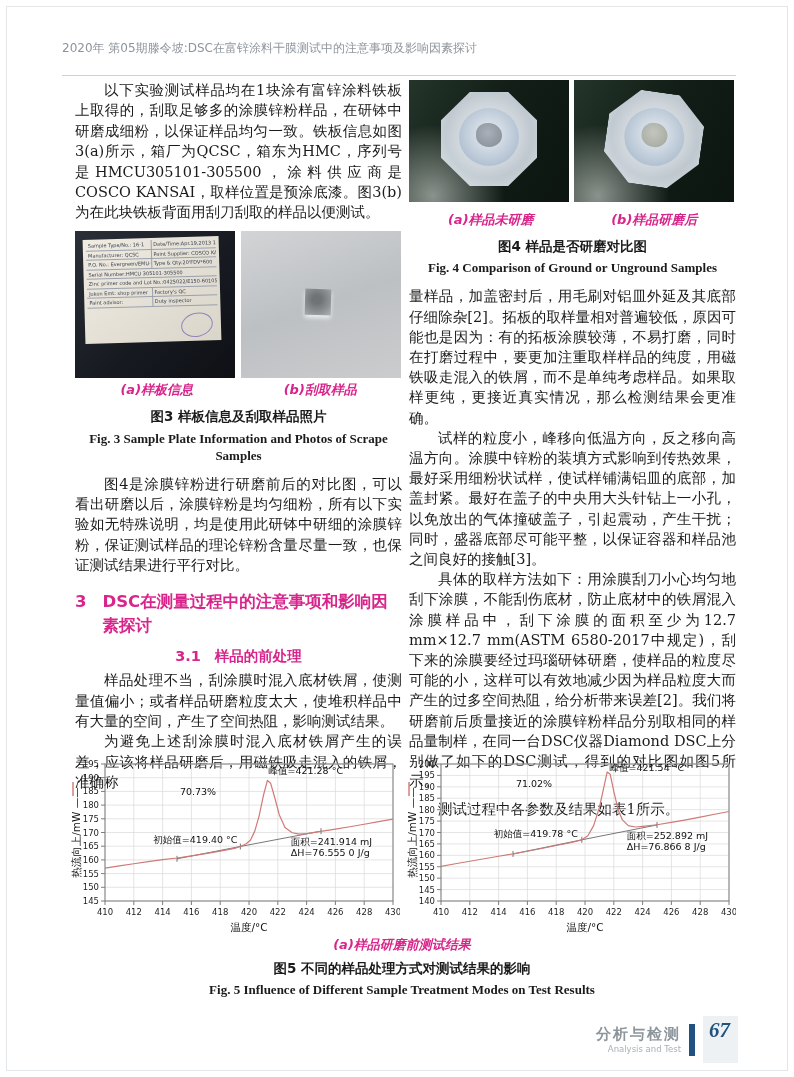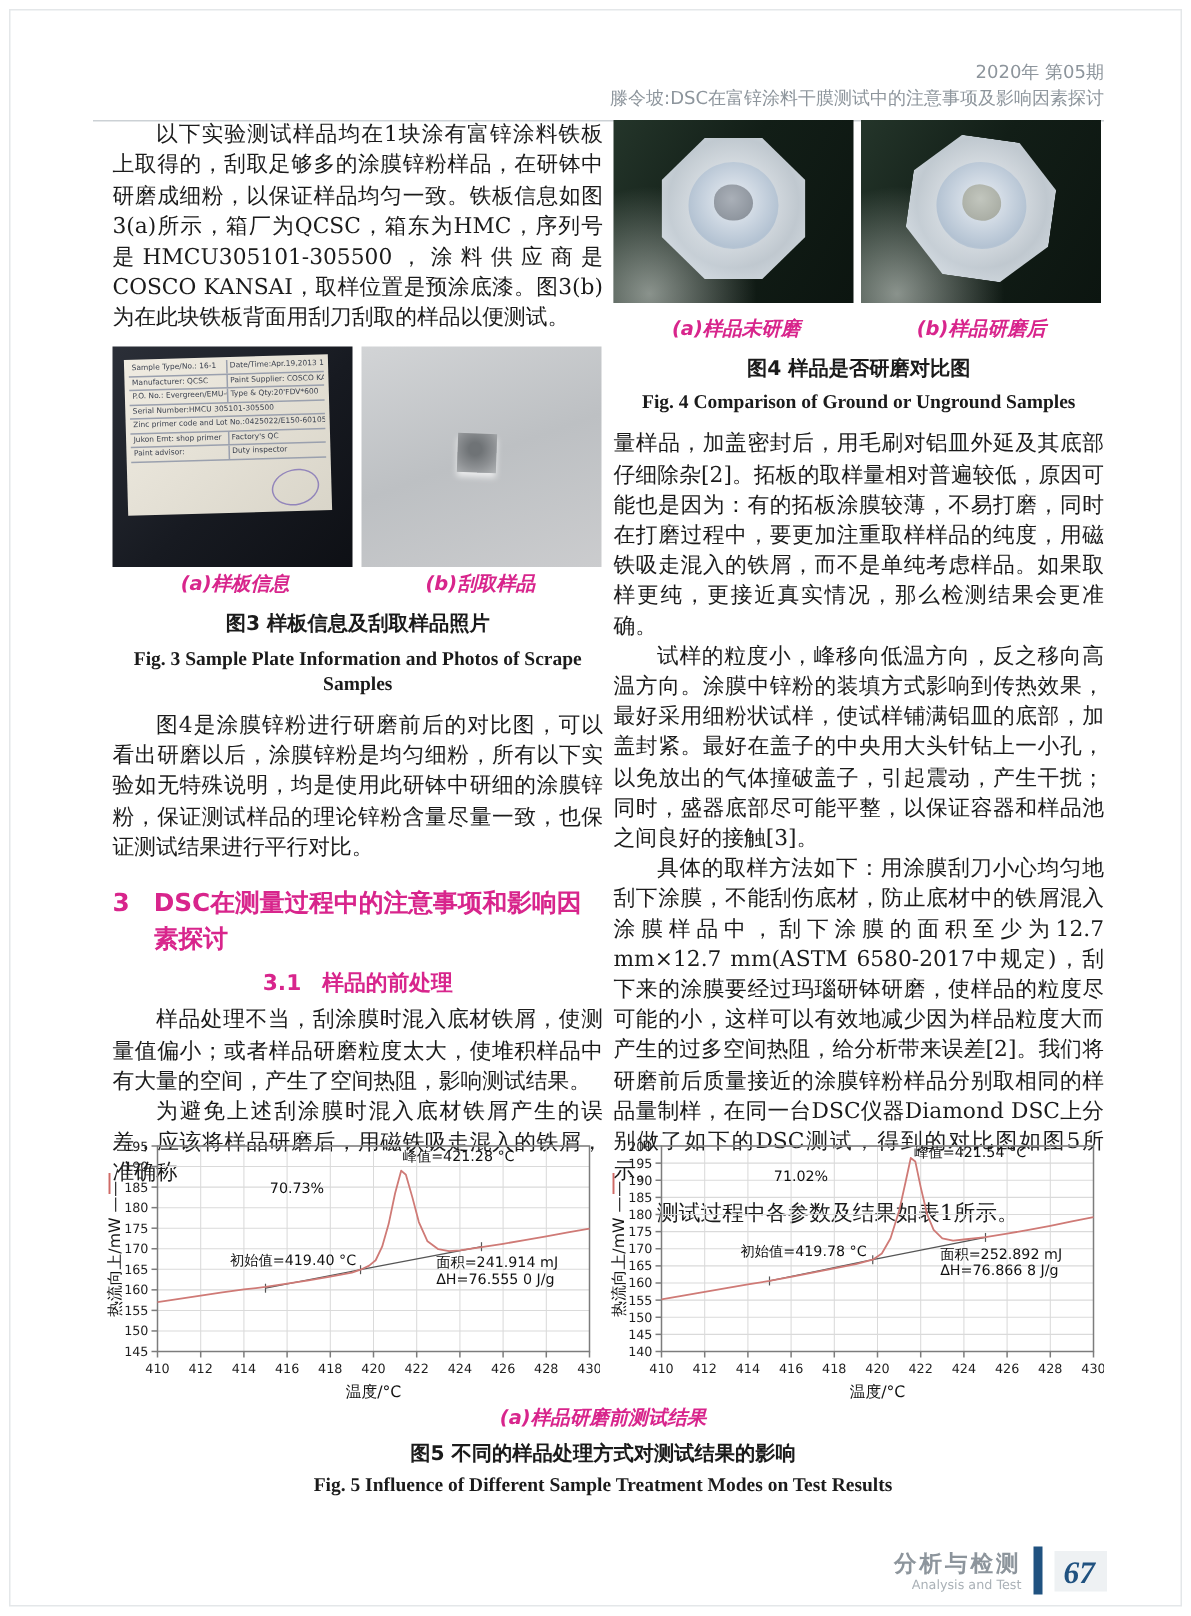--- a/index.html
+++ b/index.html
@@ -3,23 +3,23 @@
 <meta charset="utf-8">
 <style>
   html,body{margin:0;padding:0;background:#fff;}
   .page{position:relative;width:794px;height:1077px;background:#fff;overflow:hidden;
         font-family:"DejaVu Serif","Liberation Serif",serif;color:#1b1b1b;
         outline:1px solid #e4e7e9;outline-offset:-7px;}
   :root{--mag:#d8258c;--navy:#205280;--gray:#8d959c;}
 
   
   .header{position:absolute;top:40px;left:62px;right:58px;display:flex;
-          justify-content:flex-end;align-items:flex-end;
-          border-bottom:1px solid #ccd1d5;padding-bottom:6px;
-          font-family:"DejaVu Sans",sans-serif;font-size:12px;color:#8d959c;flex-direction:column;}
+          justify-content:flex-start;align-items:flex-end;
+          border-bottom:1px solid #ccd1d5;padding-bottom:18px;
+          font-family:"DejaVu Sans",sans-serif;font-size:12px;color:#8d959c;}
 
   
   .col{position:absolute;top:80px;width:327px;font-size:14.5px;line-height:20.4px;
        text-align:justify;}
   .col-left{left:75px;height:682px;}
   .col-right{left:409px;height:712px;line-height:20.2px;}
   p{margin:0;text-indent:2em;}
   p.noindent{text-indent:0;}
 
   
@@ -83,21 +83,21 @@
   svg .ann{font:9.5px "DejaVu Sans",sans-serif;fill:#111;}
   svg .axlabel{font:10.5px "DejaVu Sans",sans-serif;fill:#111;}
 
   
   .footer{position:absolute;right:56px;bottom:14px;display:flex;align-items:center;gap:8px;}
   .footer-names{text-align:right;font-family:"DejaVu Sans",sans-serif;}
   .footer-cn{font-size:15px;font-weight:bold;color:#8d959c;letter-spacing:2px;}
   .footer-en{font-size:8.5px;color:#aab1b7;}
   .footer-bar{width:6px;height:32px;background:var(--navy);}
   .footer-num{font-family:"Liberation Serif",serif;font-style:italic;font-weight:bold;
-              font-size:21px;color:var(--navy);background:#eef1f3;padding:2px 8px 0 6px;}
+              font-size:21px;color:var(--navy);background:#eef1f3;padding:2px 8px 20px 6px;}
 </style>
 </head>
 <body>
 
 <div class="page">
 
   <div class="header">
     <span>2020年  第05期</span>
     <span>滕令坡:DSC在富锌涂料干膜测试中的注意事项及影响因素探讨</span>
   </div>

